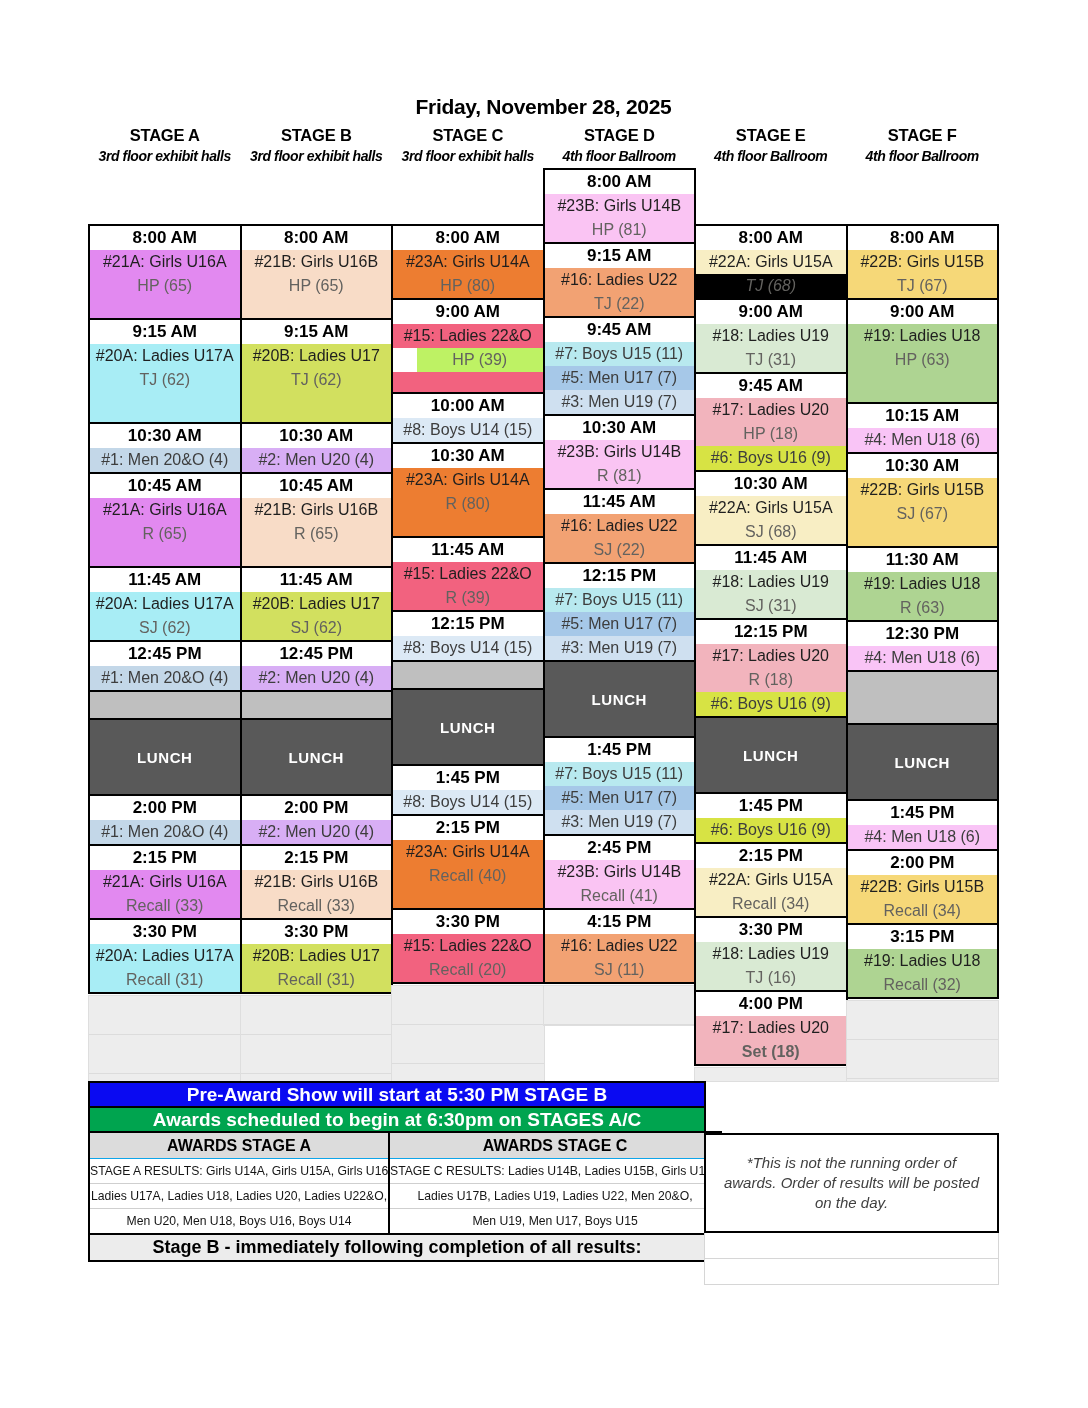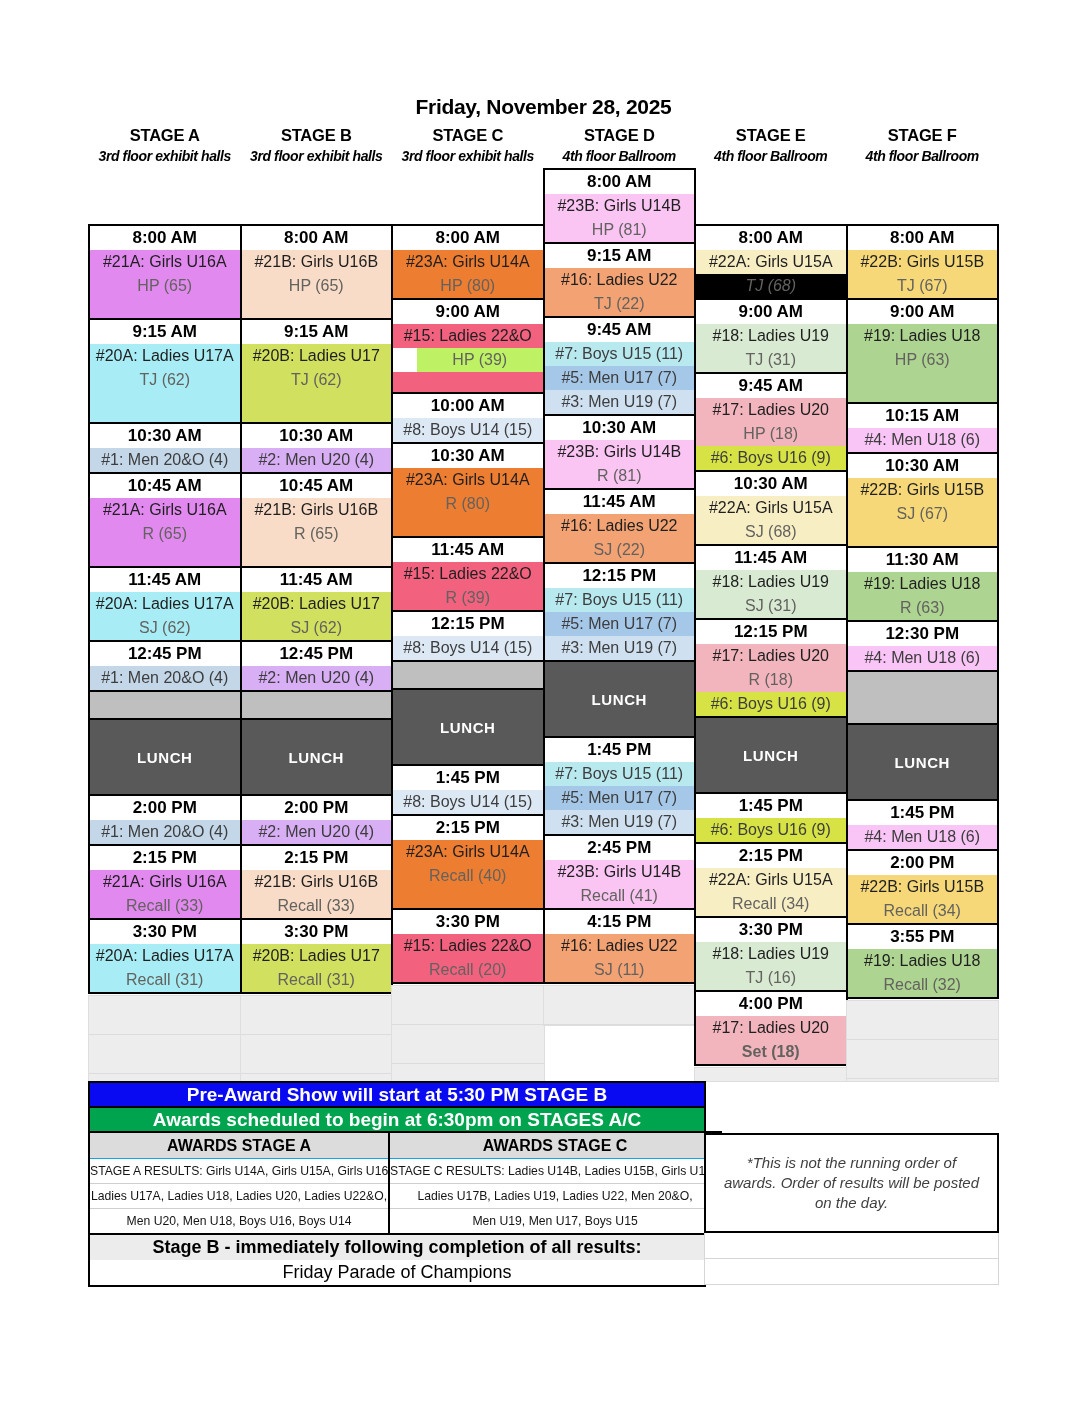--- a/index.html
+++ b/index.html
@@ -394,21 +394,21 @@
             <div class="block event">
               <div class="time">1:45 PM</div>
               <div class="evline single" style="background: rgb(249, 196, 246);">#4: Men U18 (6)</div>
             </div>
             <div class="block event">
               <div class="time">2:00 PM</div>
               <div class="evline main" style="background: rgb(246, 216, 120);">#22B: Girls U15B</div>
               <div class="evline sub" style="background: rgb(246, 216, 120);">Recall (34)</div>
             </div>
             <div class="block event">
-              <div class="time">3:55 PM</div>
+              <div class="time">3:15 PM</div>
               <div class="evline main" style="background: rgb(174, 212, 146);">#19: Ladies U18</div>
               <div class="evline sub" style="background: rgb(174, 212, 146);">Recall (32)</div>
             </div>
             <div class="fill"></div>
           </div>
         </div>
       </div>
 
     <div class="footer">
       <div class="f-left">
@@ -427,21 +427,20 @@
             <div class="aw-head">AWARDS STAGE C</div>
             <div class="aw-lines">
                 <div class="aw-line">STAGE C RESULTS: Ladies U14B, Ladies U15B, Girls U16B</div>
                 <div class="aw-line">Ladies U17B, Ladies U19, Ladies U22, Men 20&amp;O,</div>
                 <div class="aw-line">Men U19, Men U17, Boys U15</div>
               </div>
           </div>
         </div>
         <div class="stageb-box">
           <div class="stageb-head">Stage B - immediately following completion of all results:</div>
-          <div class="parade">Friday Parade of Champions</div>
         </div>
       </div>
       <div class="f-right">
         <div class="note-box">*This is not the running order of awards.  Order of results will be posted on the day.</div>
         <div class="empty-row"></div>
         <div class="empty-row"></div>
       </div>
     </div>
 
   </div>

